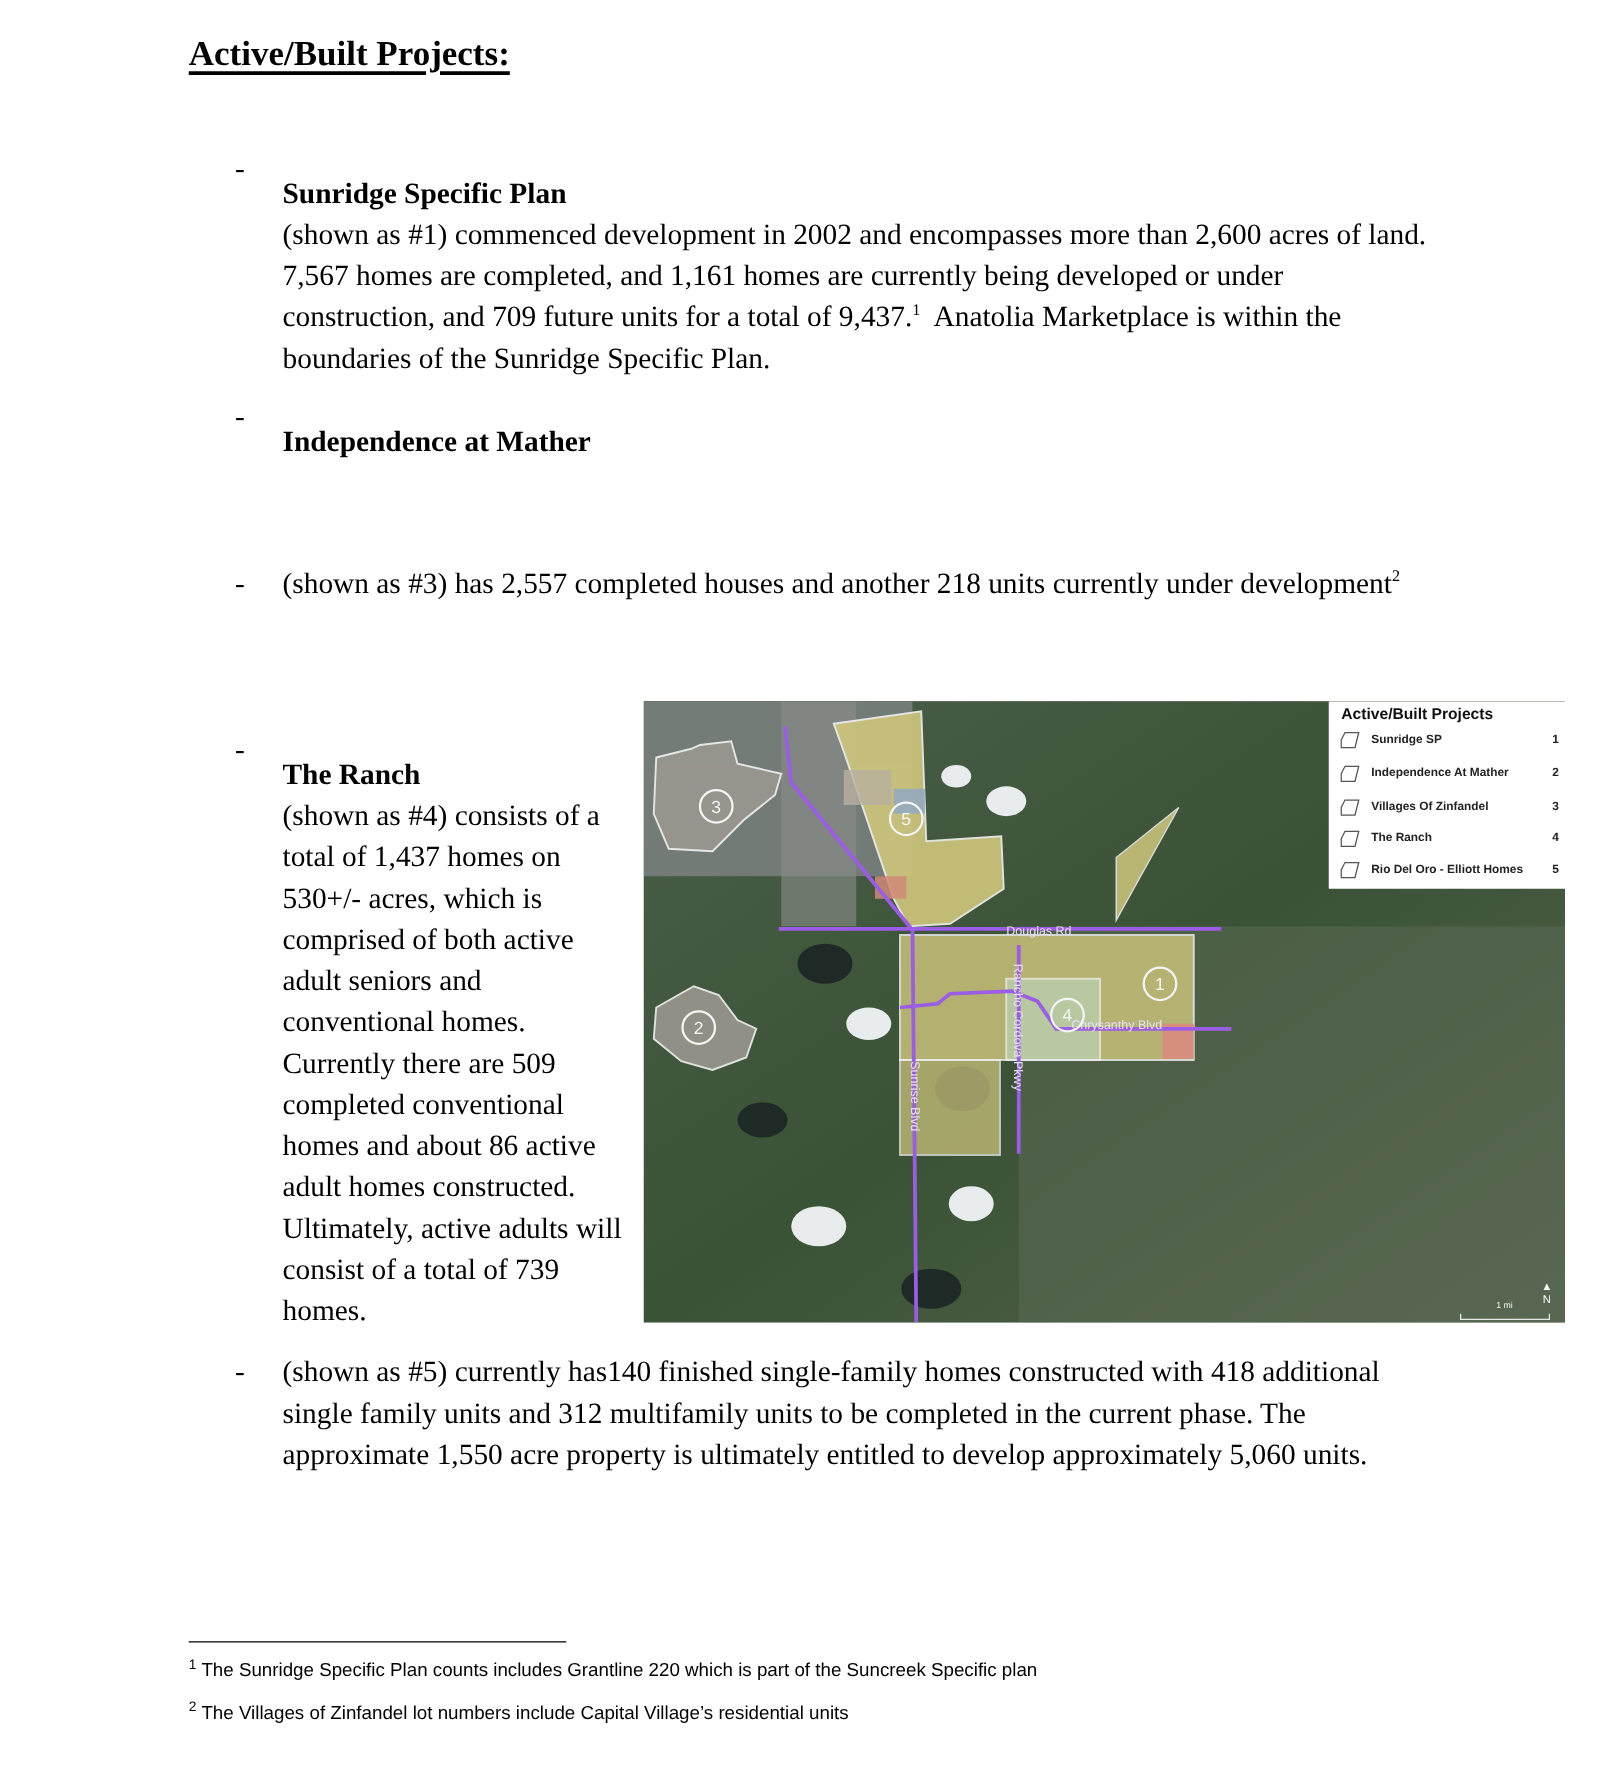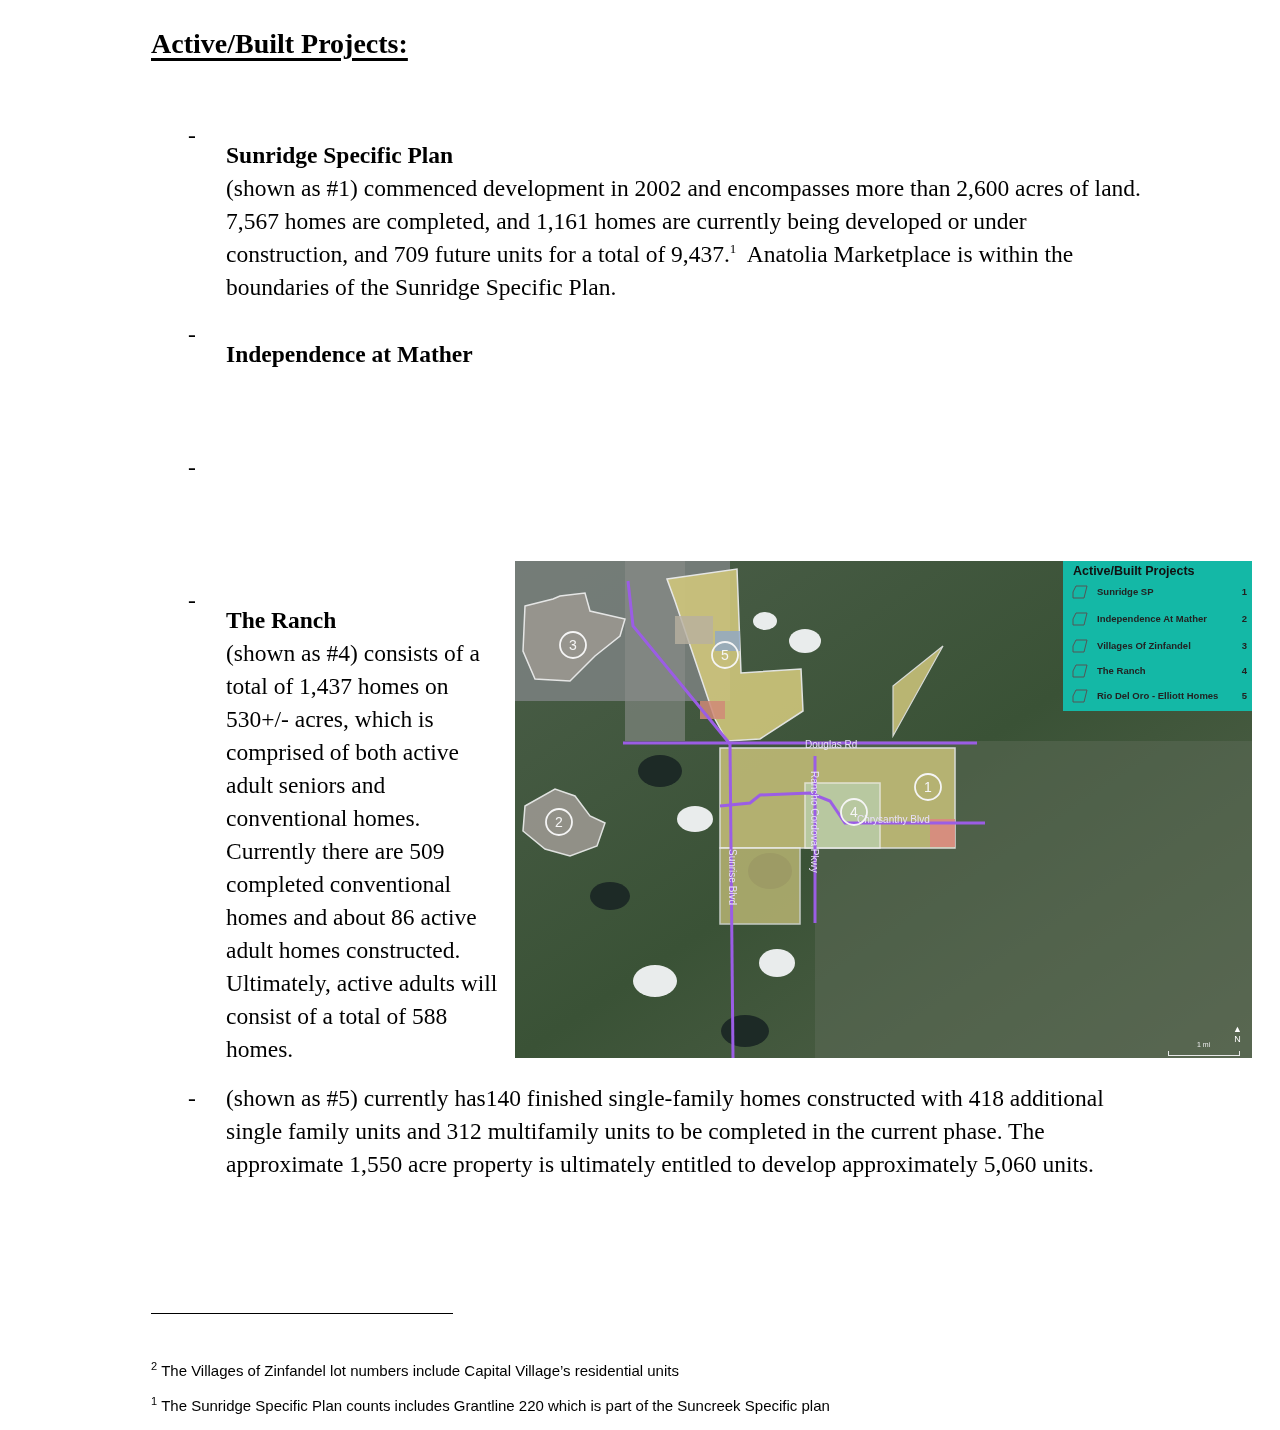--- a/index.html
+++ b/index.html
@@ -18,35 +18,35 @@
   #item2 { top: 318px; width: 960px; }
   #item3 { top: 451px; width: 960px; }
   #item4 { top: 584px; width: 320px; }
   #item5 { top: 1082px; width: 960px; }
 
   
   .map { position: absolute; left: 515px; top: 561px; width: 737px; height: 497px;
          overflow: hidden; background: #3f5a3a; }
   .map svg { display: block; }
   .legend { position: absolute; left: 548px; top: 0; width: 189px; height: 150px;
-            background: #14b8a6; font-family: "Liberation Sans", sans-serif; }
+            background: #ffffff; font-family: "Liberation Sans", sans-serif; }
   .legend-title { position: absolute; left: 10px; top: 3px; font-size: 12.5px; font-weight: bold; color: #111; }
   .legend-row { position: absolute; left: 8px; width: 176px; height: 20px; font-size: 9.5px; font-weight: bold; color: #222; }
   .legend-row .swatch { position: absolute; left: 0; top: 2px; width: 18px; height: 16px; }
   .legend-row .lname { position: absolute; left: 26px; top: 4px; white-space: nowrap; }
   .legend-row .lnum { position: absolute; right: 0; top: 4px; }
   .north { position: absolute; right: 10px; bottom: 14px; color: #fff; font-family: "Liberation Sans", sans-serif; font-size: 9px; text-align: center; line-height: 10px; }
   .scalebar { position: absolute; right: 12px; bottom: 2px; width: 70px; height: 4px;
               border: 1px solid #e8e8e8; border-top: none; }
   .scalebar span { position: absolute; left: 28px; top: -10px; font-size: 7px; color: #eee; font-family: "Liberation Sans", sans-serif; }
 
   .fn-rule { position: absolute; left: 151px; top: 1313px; width: 302px; height: 1px; background: #000; }
   .footnote { position: absolute; left: 151px; font-family: "Liberation Sans", sans-serif; font-size: 15px; color: #000; }
   .footnote .num { font-size: 11px; position: relative; top: -6px; margin-right: 4px; }
-  #fn1 { top: 1397px; text-align: right; }
+  #fn1 { top: 1328px; text-align: right; }
   #fn2 { top: 1362px; }
 </style>
 </head>
 <body>
 
 <h1 class="title">Active/Built Projects:</h1>
 
 <div class="item" id="item1">
   <span class="dash">-</span>
   <div class="content">
@@ -58,28 +58,29 @@
 <div class="item" id="item2">
   <span class="dash">-</span>
   <div class="content">
     <span class="head">Independence at Mather</span>
   </div>
 </div>
 
 <div class="item" id="item3">
   <span class="dash">-</span>
   <div class="content">
+    <span class="body"><span>(shown as #3) has 2,557 completed houses and another 218 units currently under development</span><sup>2</sup></span>
   </div>
 </div>
 
 <div class="item" id="item4">
   <span class="dash">-</span>
   <div class="content">
     <span class="head">The Ranch</span>
-    <span class="body">(shown as #4) consists of a total of 1,437 homes on 530+/- acres, which is comprised of both active adult seniors and conventional homes. Currently there are 509 completed conventional homes and about 86 active adult homes constructed. Ultimately, active adults will consist of a total of 588 homes.</span>
+    <span class="body">(shown as #4) consists of a total of 1,437 homes on 530+/- acres, which is comprised of both active adult seniors and conventional homes. Currently there are 509 completed conventional homes and about 86 active adult homes constructed. Ultimately, active adults will consist of a total of 739 homes.</span>
   </div>
 </div>
 
 <div class="map">
   <svg width="737" height="497" viewBox="0 0 737 497">
     <defs>
       <linearGradient id="terrain" x1="0" y1="0" x2="1" y2="1">
         <stop offset="0" stop-color="#4b5e49"></stop>
         <stop offset="0.5" stop-color="#3a5236"></stop>
         <stop offset="1" stop-color="#56654d"></stop>

